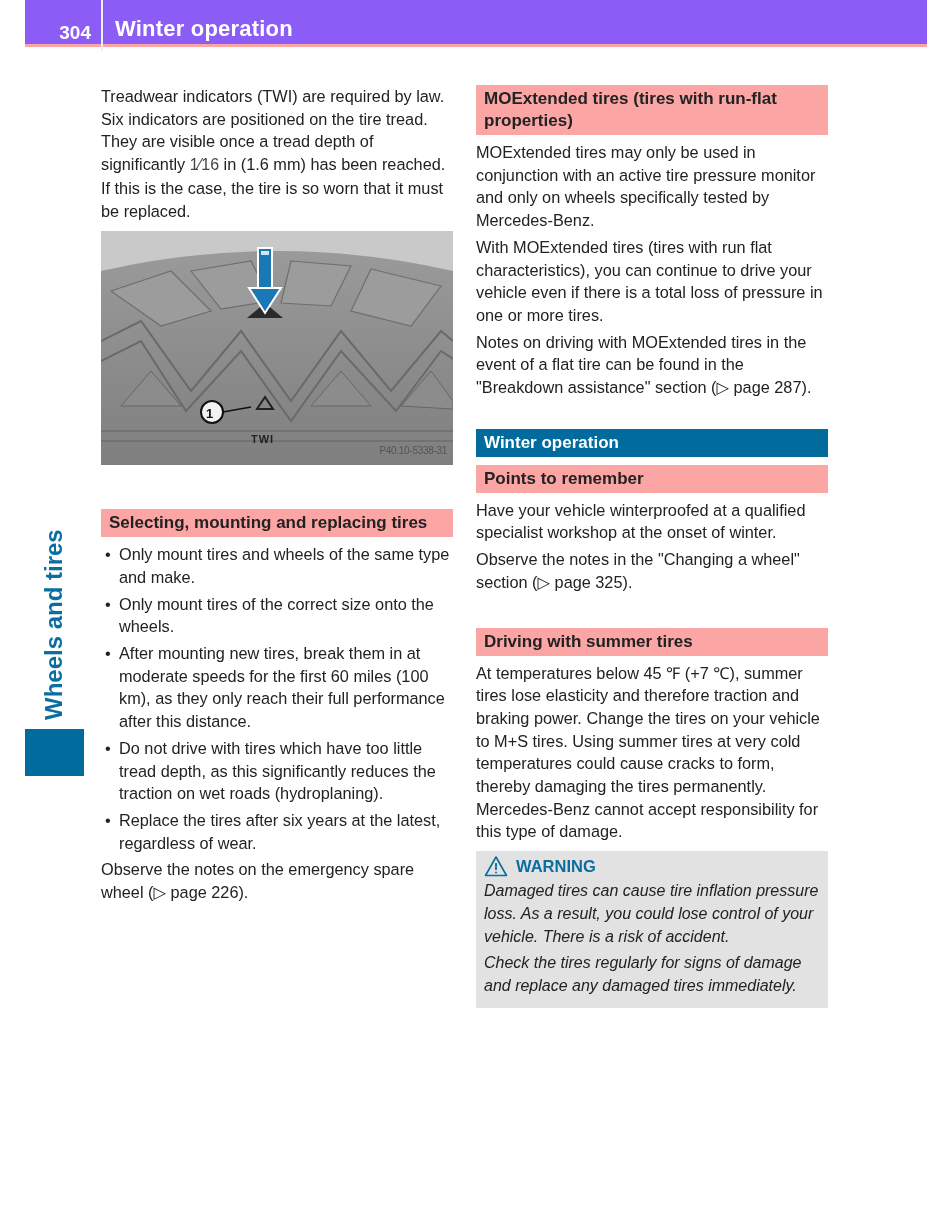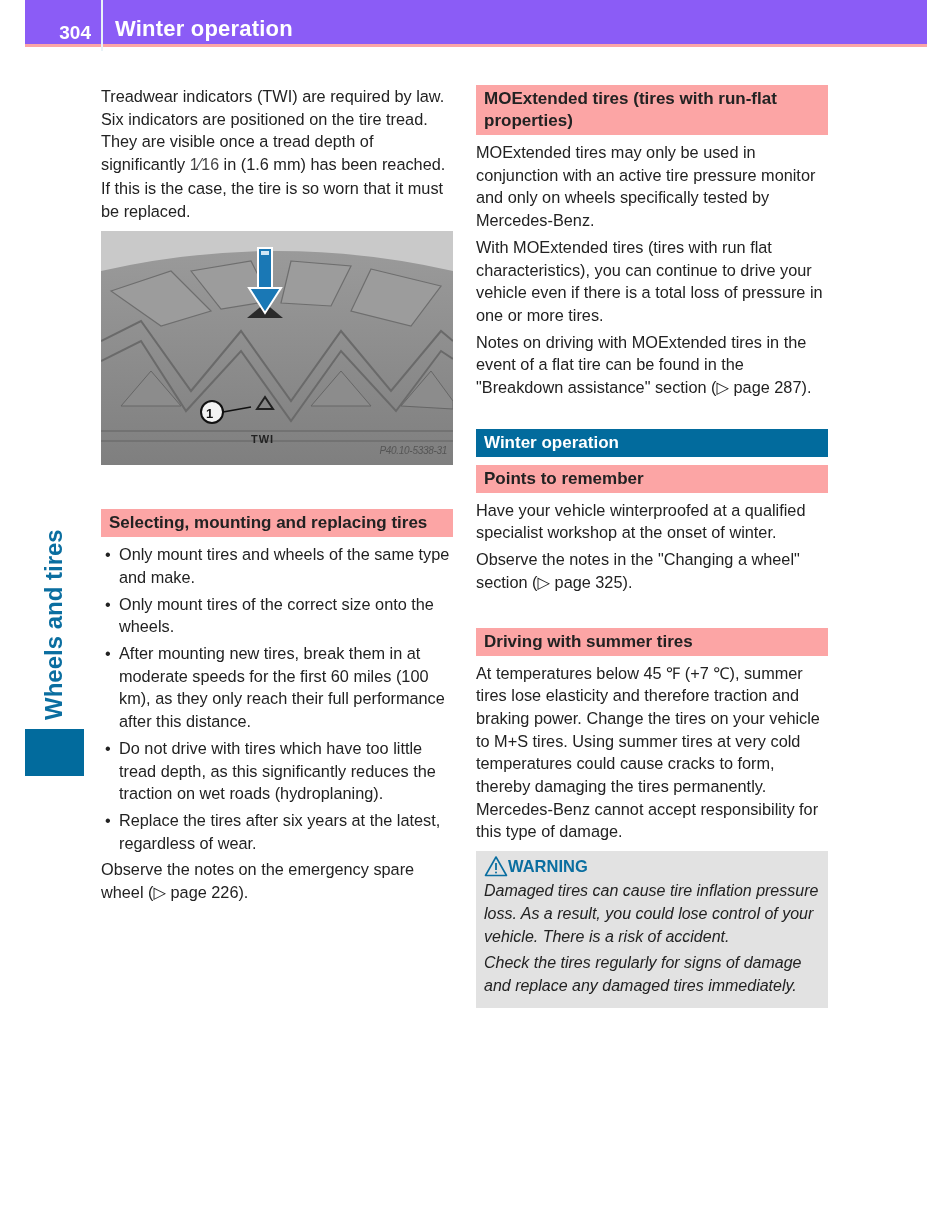--- a/index.html
+++ b/index.html
@@ -22,27 +22,27 @@
   .head-gray { background: #fca5a5; color: #222; font-weight: bold; font-size: 17px; line-height: 22px; padding: 3px 8px 3px 8px; margin-bottom: 6px; }
   .head-blue { background: #026b9d; color: #fff; font-weight: bold; font-size: 17px; line-height: 22px; padding: 3px 8px; margin-bottom: 8px; }
 
   ul.bullets { list-style: none; }
   ul.bullets li { position: relative; padding-left: 18px; margin-bottom: 4px; }
   ul.bullets li .dot { position: absolute; left: 4px; top: 0; }
   ul.bullets li p { margin-bottom: 4px; }
 
   .tire-figure { position: relative; width: 352px; height: 234px; margin: 9px 0 14px 0; background: #8a8a8a; overflow: hidden; }
   .tire-figure svg { position: absolute; left: 0; top: 0; }
-  .fig-code { position: absolute; right: 6px; bottom: 3px; font-size: 10px; color: #555; font-family: "Liberation Sans Narrow", "Liberation Sans", sans-serif; letter-spacing: -0.3px; font-style: italic; }
+  .fig-code { position: absolute; right: 6px; bottom: 3px; font-size: 10px; color: #555; font-family: "Liberation Sans Narrow", "Liberation Sans", sans-serif; letter-spacing: -0.3px; }
   .twi-label { position: absolute; left: 150px; top: 197px; font-size: 11px; font-weight: bold; color: #222; letter-spacing: 1px; }
 
   .callout { display: inline-block; width: 18px; height: 18px; border: 1.3px solid #222; border-radius: 50%; font-size: 12px; line-height: 16px; text-align: center; vertical-align: -2px; }
 
   .warning-box { background: #e2e2e2; padding: 3px 8px 6px 8px; margin-top: 8px; font-size: 16px; }
-  .warning-head { display: flex; align-items: center; gap: 0; color: #0a6ea0; font-weight: bold; font-size: 16.5px; line-height: 24px; margin-bottom: 2px; }
+  .warning-head { display: flex; align-items: center; gap: 8px; color: #0a6ea0; font-weight: bold; font-size: 16.5px; line-height: 24px; margin-bottom: 2px; }
   .warning-box p { margin-bottom: 4px; font-style: italic; }
 
   .spacer-lg { height: 30px; }
   .spacer-md { height: 26px; }
   .frac { font-size: 16px; color: #444; }
 </style>
 </head>
 <body>
 
 <div class="header">

